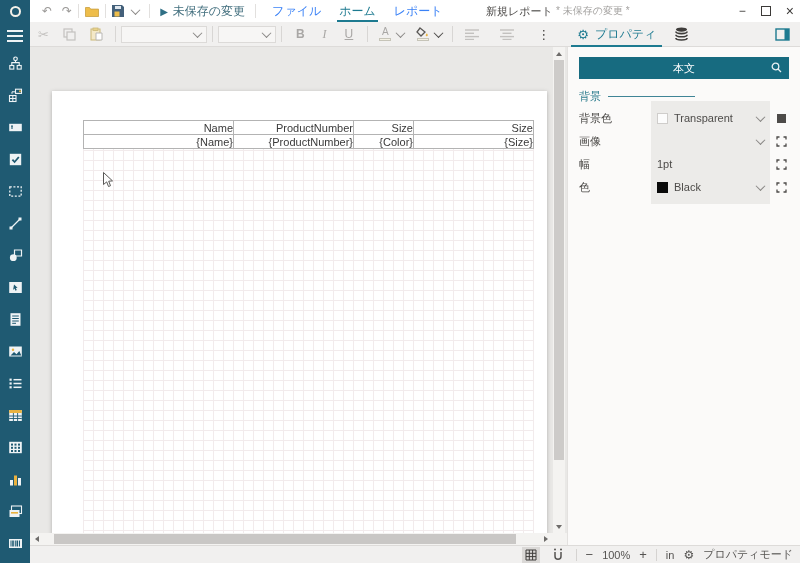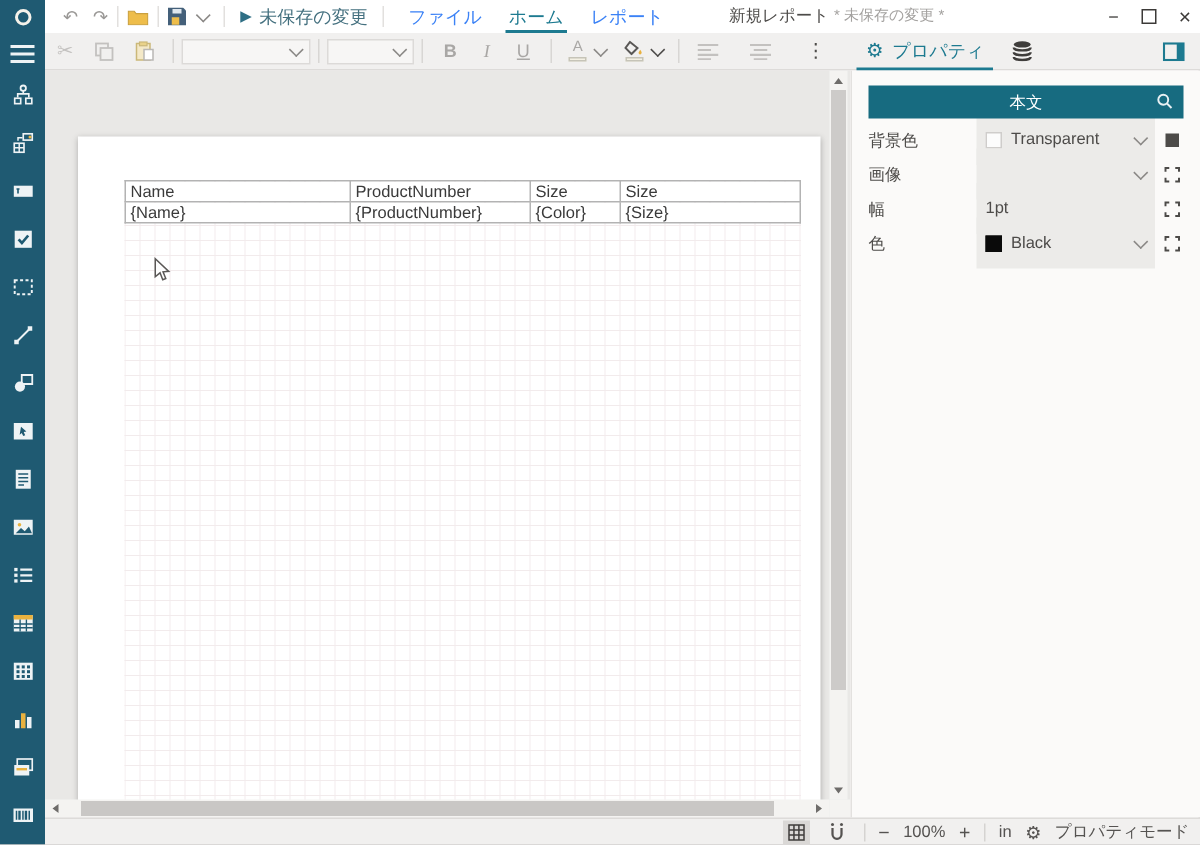--- a/index.html
+++ b/index.html
@@ -43,21 +43,21 @@
   .tools{margin-top:14px;display:flex;flex-direction:column;gap:17px;align-items:center;}
   .tool{width:15px;height:15px;display:flex;align-items:center;justify-content:center;}
   .tool svg{display:block;}
   
   .canvas{position:absolute;left:30px;top:47px;width:537px;bottom:18px;background:#e9e8e6;overflow:hidden;}
   .page{position:absolute;left:22px;top:44px;width:495px;height:444px;background:#fff;box-shadow:0 1px 4px rgba(0,0,0,.25);}
   .gridarea{position:absolute;left:31px;top:29px;width:451px;height:415px;
      background-image:linear-gradient(#f2ebec 1px,transparent 1px),linear-gradient(90deg,#f2ebec 1px,transparent 1px);
      background-size:10px 10px;}
   table.rpt{border-collapse:collapse;table-layout:fixed;width:450px;margin:0;}
-  table.rpt td{border:1px solid #b3b3b3;height:13px;font-size:11px;color:#3a3a3a;padding:0 0 0 3px;background:#fff;white-space:nowrap;overflow:hidden;}
+  table.rpt td{border:1px solid #b3b3b3;height:13px;font-size:11px;color:#3a3a3a;padding:0 0 0 3px;background:#fff;white-space:nowrap;overflow:hidden;text-align:right;}
   .cursor{position:absolute;left:72px;top:124px;}
   .vscroll{position:absolute;right:2px;top:0;width:12px;bottom:12px;background:#f4f3f1;}
   .vthumb{position:absolute;left:1px;right:1px;top:13px;height:400px;background:#cdcbc9;}
   .varr{position:absolute;left:3px;width:0;height:0;border-left:3px solid transparent;border-right:3px solid transparent;}
   .varr.up{top:5px;border-bottom:4px solid #6e6c6a;}
   .varr.dn{bottom:4px;border-top:4px solid #6e6c6a;}
   .hscroll{position:absolute;left:0;right:14px;bottom:0;height:12px;background:#f4f3f1;}
   .hthumb{position:absolute;top:1px;bottom:1px;left:24px;width:462px;background:#c9c7c5;}
   .harr{position:absolute;top:3px;width:0;height:0;border-top:3px solid transparent;border-bottom:3px solid transparent;}
   .harr.lf{left:5px;border-right:4px solid #6e6c6a;}
@@ -412,20 +412,24 @@
     <div class="selector-bar">
       <span>本文</span>
       <span class="search">
         <svg width="11" height="11" viewBox="0 0 11 11">
             <circle cx="4.5" cy="4.5" r="3.3" fill="none" stroke="#e8f0f3" stroke-width="1.3"></circle>
             <line x1="7" y1="7" x2="10" y2="10" stroke="#e8f0f3" stroke-width="1.3"></line>
           </svg>
       </span>
     </div>
 
+    <div class="sec-head">
+      <span>背景</span>
+        <span class="rule"></span>
+    </div>
 
     <div class="prop-row">
       <span class="prop-label">背景色</span>
       <div class="prop-control">
         <span class="swatch transparent"></span>
         <span class="prop-value">Transparent</span>
         <span class="chev"></span>
       </div>
       <span class="trail">
           <span class="sq-ico"></span>

